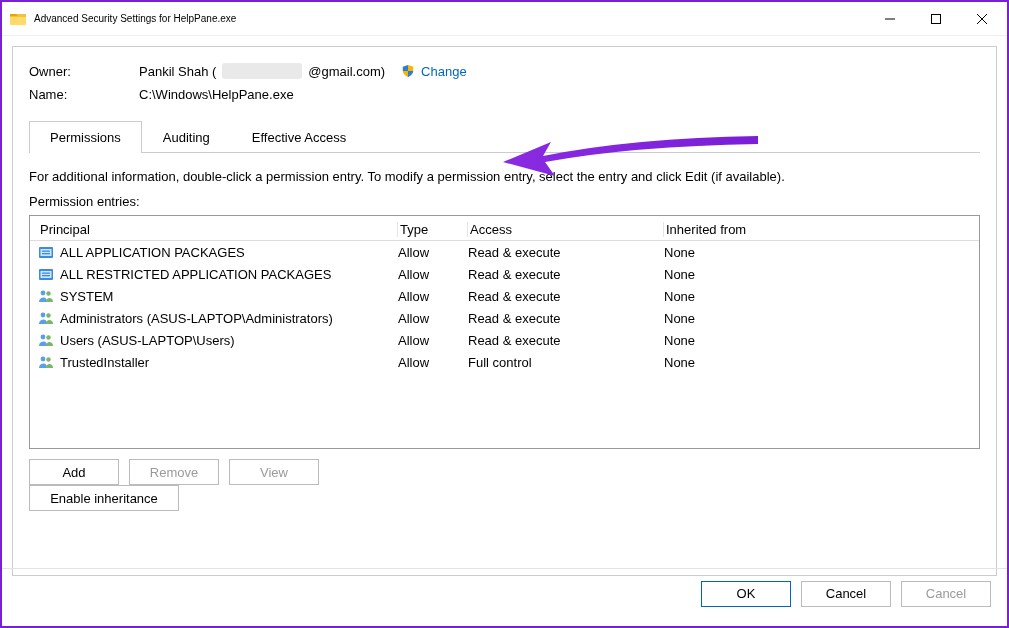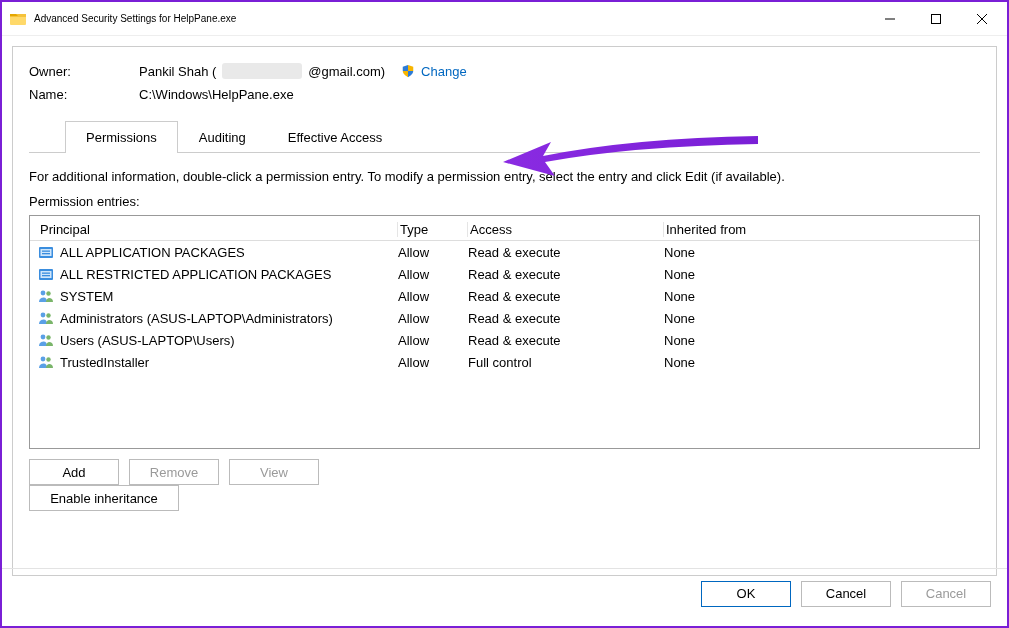--- a/index.html
+++ b/index.html
@@ -66,21 +66,20 @@
     padding: 8px 20px;
     border: 1px solid transparent;
     border-bottom: none;
     cursor: pointer;
     position: relative;
     top: 1px;
   }
   .tab.active {
     border-color: #ccc;
     background: #fff;
-    margin-left: 36px;
   }
 
   .info-text { margin: 16px 0 10px 0; }
   .entries-label { margin-bottom: 6px; }
 
   .entries-box { border: 1px solid #999; height: 234px; overflow: auto; }
   .grid-head, .grid-row {
     display: grid;
     grid-template-columns: 360px 70px 196px 1fr;
     align-items: center;

